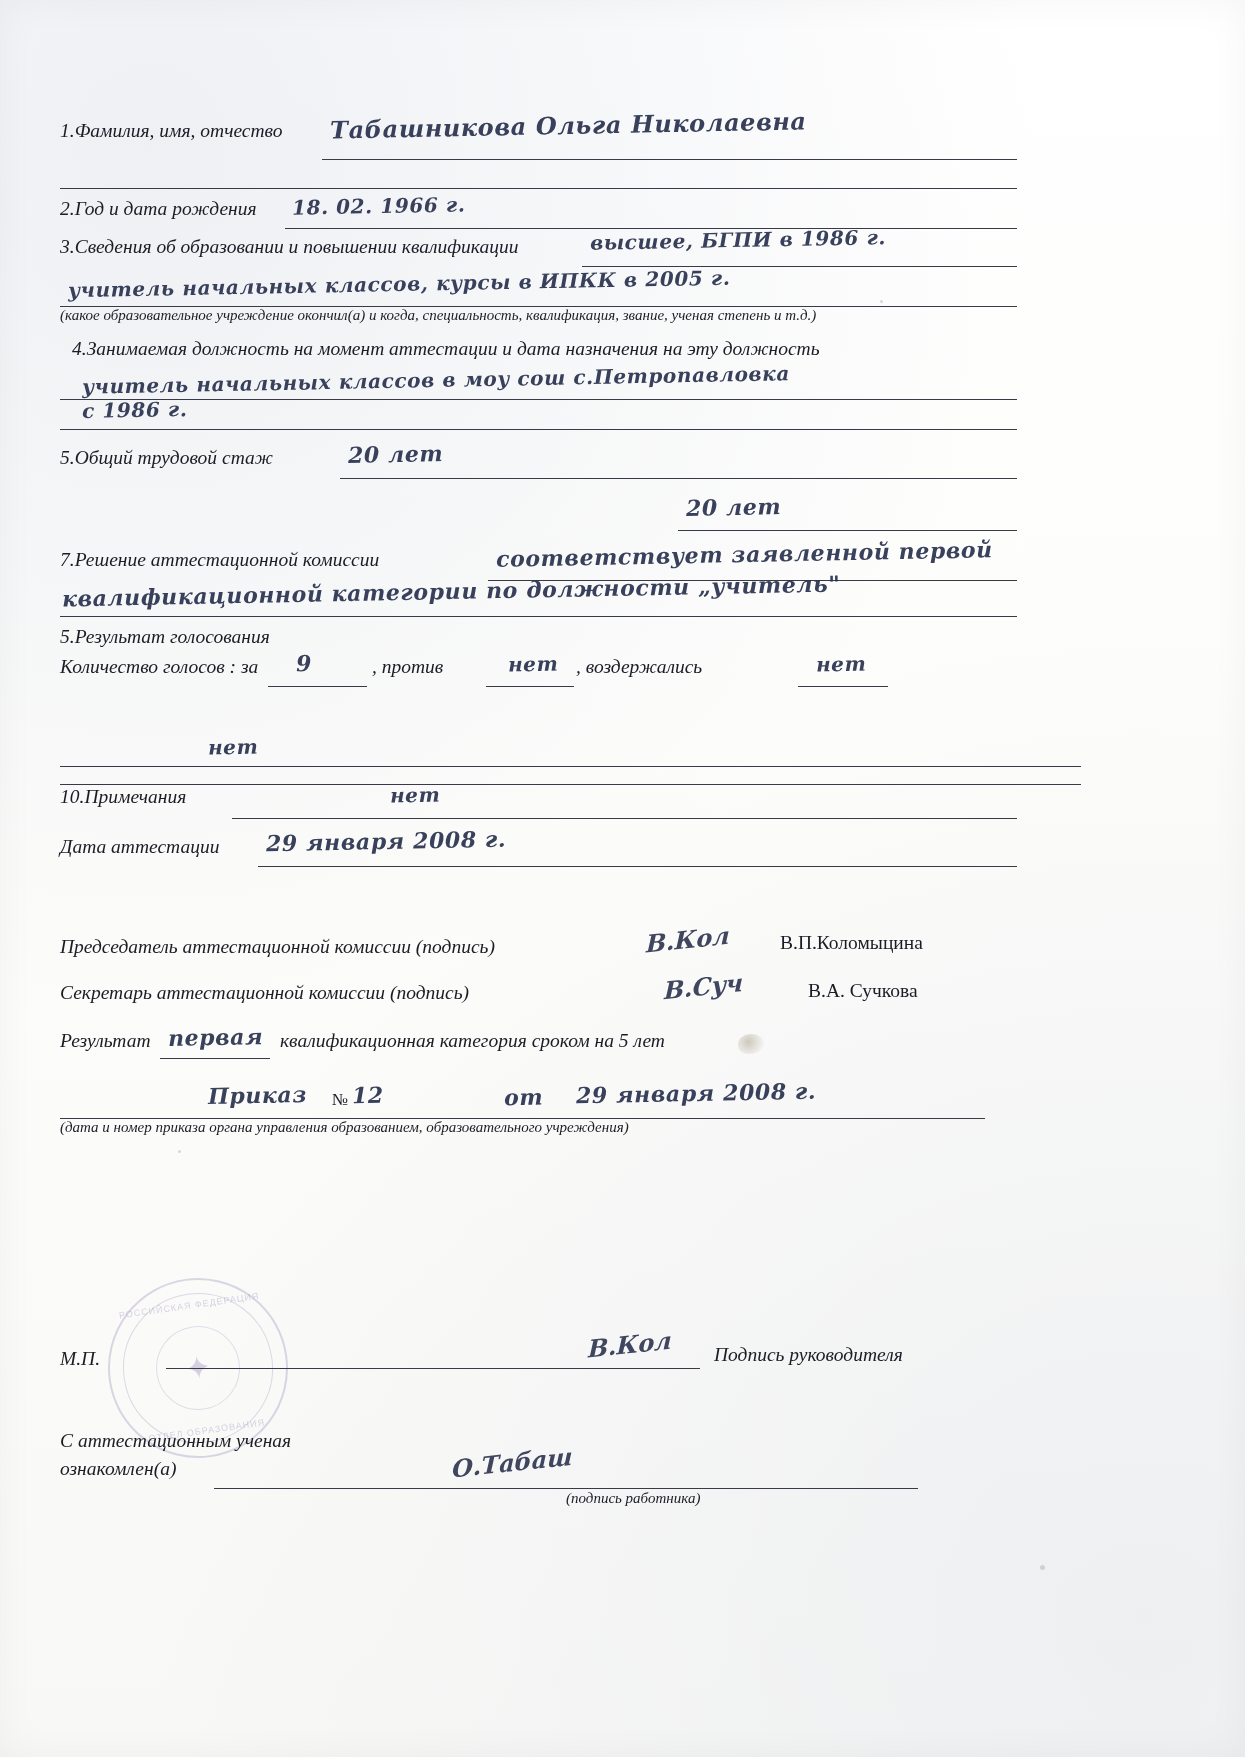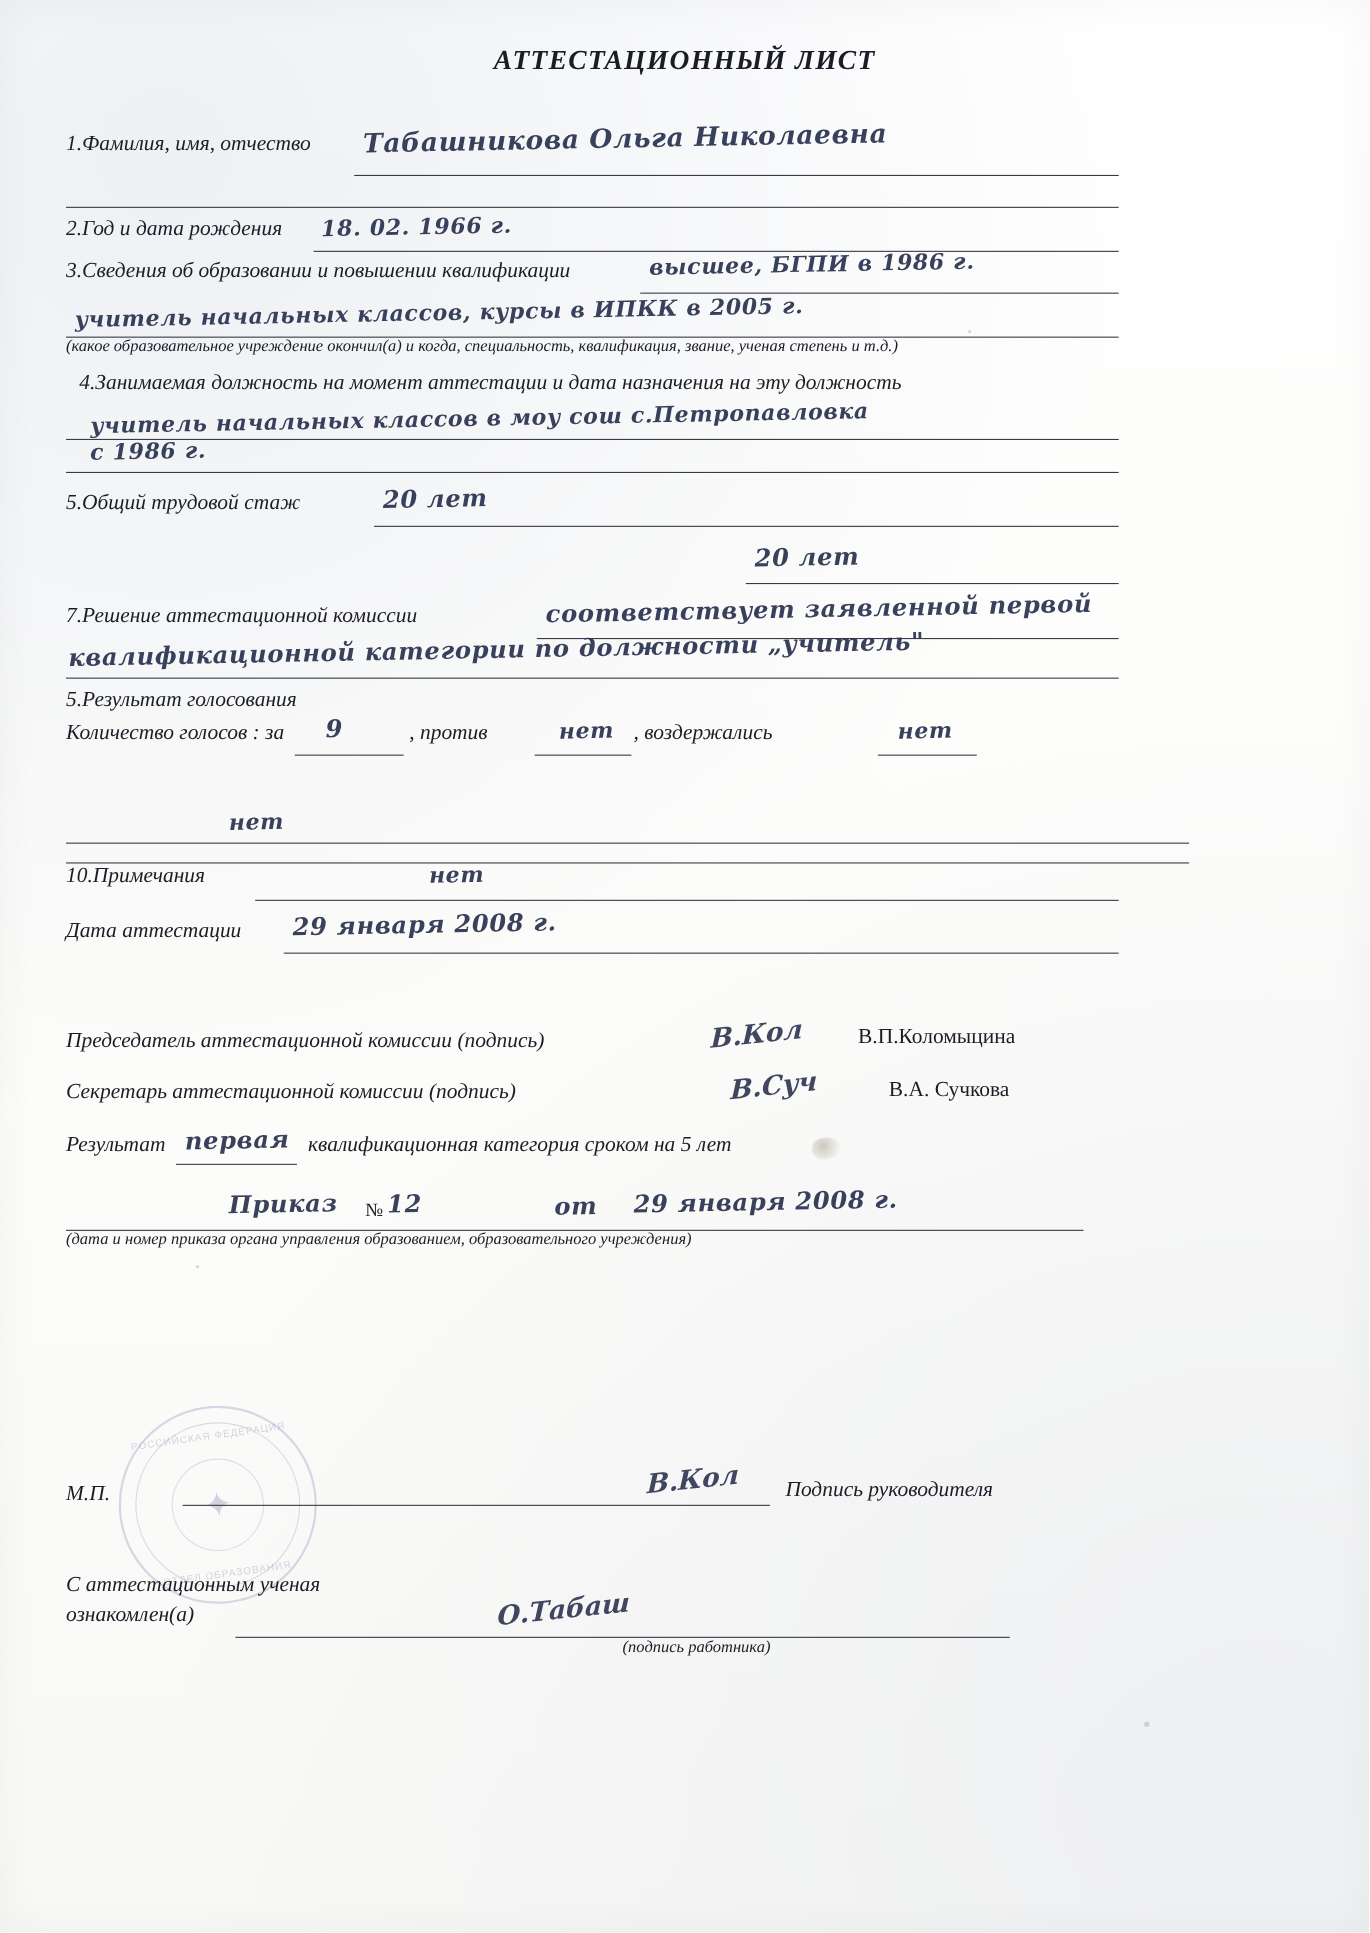--- a/index.html
+++ b/index.html
@@ -152,21 +152,20 @@
     background: rgba(150,150,150,0.35);
     border-radius: 50%;
   }
 </style>
 </head>
 <body>
 
 <div class="page">
   <div class="paper-tint"></div>
 
-  <div class="doc-title">АТТЕСТАЦИОННЫЙ ЛИСТ</div>
 
   <div class="lbl" style="left:60px; top:120px;">1.Фамилия, имя, отчество</div>
   <div class="hw s24" style="left:330px; top:111px;">Табашникова Ольга Николаевна</div>
   <div class="line" style="left:322px; top:159px; width:695px;"></div>
   <div class="line" style="left:60px; top:188px; width:957px;"></div>
 
   <div class="lbl" style="left:60px; top:198px;">2.Год и дата рождения</div>
   <div class="hw s20" style="left:292px; top:194px;">18. 02. 1966 г.</div>
   <div class="line" style="left:285px; top:228px; width:732px;"></div>
 

